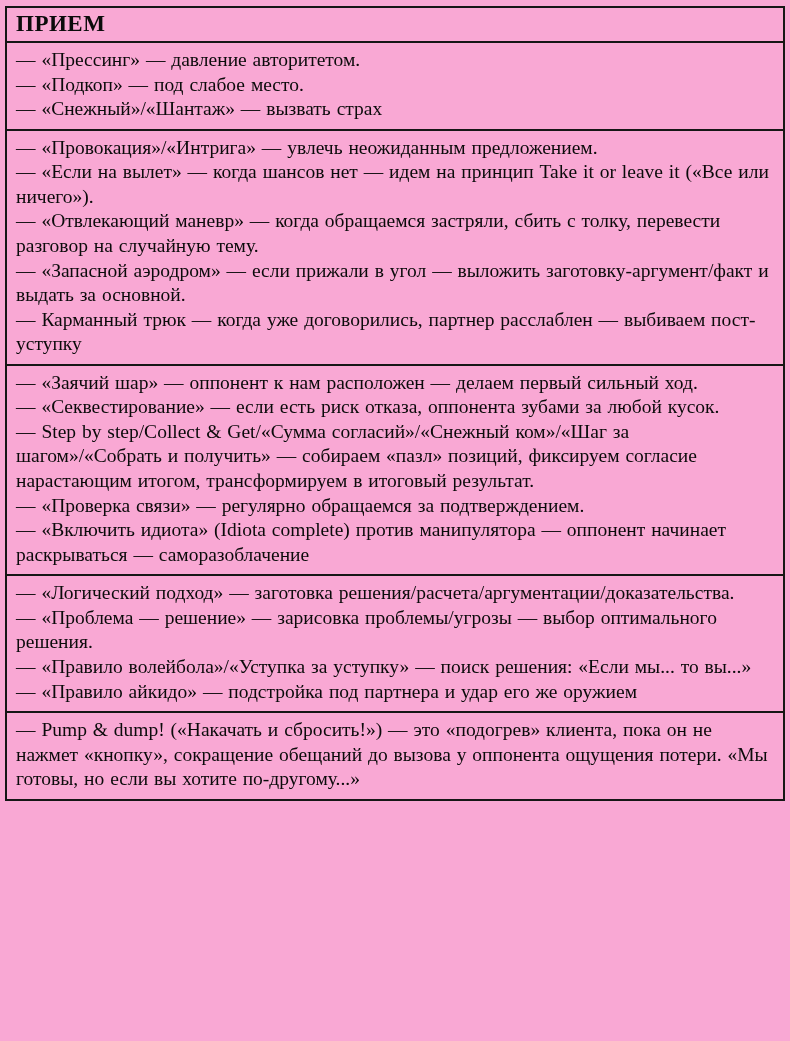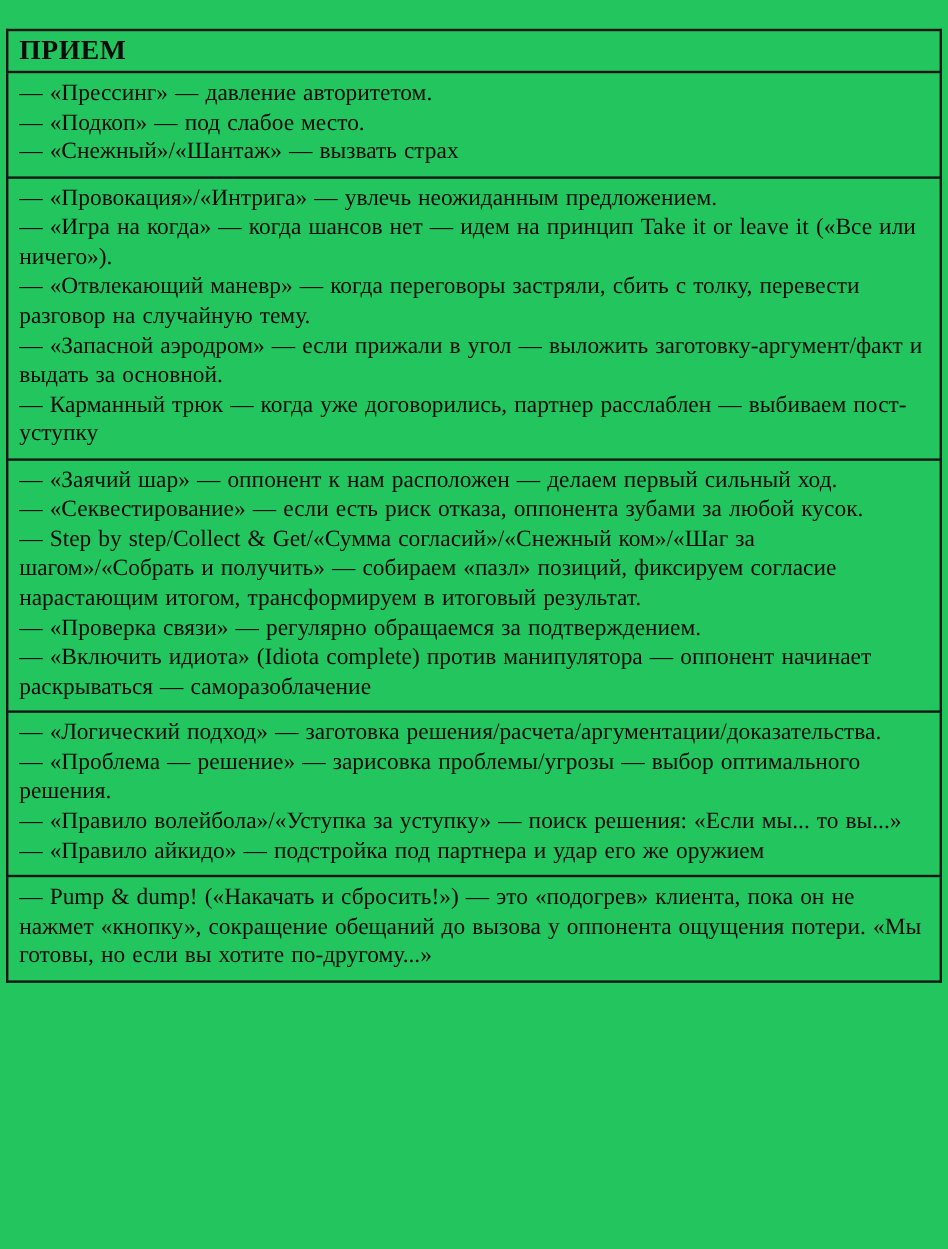--- a/index.html
+++ b/index.html
@@ -4,22 +4,22 @@
 <style>
   html, body {
     margin: 0;
     padding: 0;
     background: #ffffff;
   }
   .page {
     width: 790px;
     height: 1041px;
     box-sizing: border-box;
-    padding: 24px 5px 6px 5px;
-    background: #22c55e;
+    padding: 6px 5px 6px 5px;
+    background: #f9a8d4;
     font-family: "Liberation Serif", "DejaVu Serif", serif;
     color: #0b0b0b;
     overflow: hidden;
   }
   table.techniques {
     width: 100%;
     border-collapse: collapse;
     table-layout: fixed;
   }
   table.techniques th,
@@ -58,22 +58,22 @@
       <tr>
         <td>
           <p>— «Прессинг» — давление авторитетом.</p>
           <p>— «Подкоп» — под слабое место.</p>
           <p>— «Снежный»/«Шантаж» — вызвать страх</p>
         </td>
       </tr>
       <tr>
         <td>
           <p>— «Провокация»/«Интрига» — увлечь неожиданным предложением.</p>
-          <p>— «Игра на когда» — когда шансов нет — идем на принцип Take it or leave it («Все или ничего»).</p>
-          <p>— «Отвлекающий маневр» — когда переговоры застряли, сбить с толку, перевести разговор на случайную тему.</p>
+          <p>— «Если на вылет» — когда шансов нет — идем на принцип Take it or leave it («Все или ничего»).</p>
+          <p>— «Отвлекающий маневр» — когда обращаемся застряли, сбить с толку, перевести разговор на случайную тему.</p>
           <p>— «Запасной аэродром» — если прижали в угол — выложить заготовку-аргумент/факт и выдать за основной.</p>
           <p>— Карманный трюк — когда уже договорились, партнер расслаблен — выбиваем пост-уступку</p>
         </td>
       </tr>
       <tr>
         <td>
           <p>— «Заячий шар» — оппонент к нам расположен — делаем первый сильный ход.</p>
           <p>— «Секвестирование» — если есть риск отказа, оппонента зубами за любой кусок.</p>
           <p>— Step by step/Collect &amp; Get/«Сумма согласий»/«Снежный ком»/«Шаг за шагом»/«Собрать и получить» — собираем «пазл» позиций, фиксируем согласие нарастающим итогом, трансформируем в итоговый результат.</p>
           <p>— «Проверка связи» — регулярно обращаемся за подтверждением.</p>

